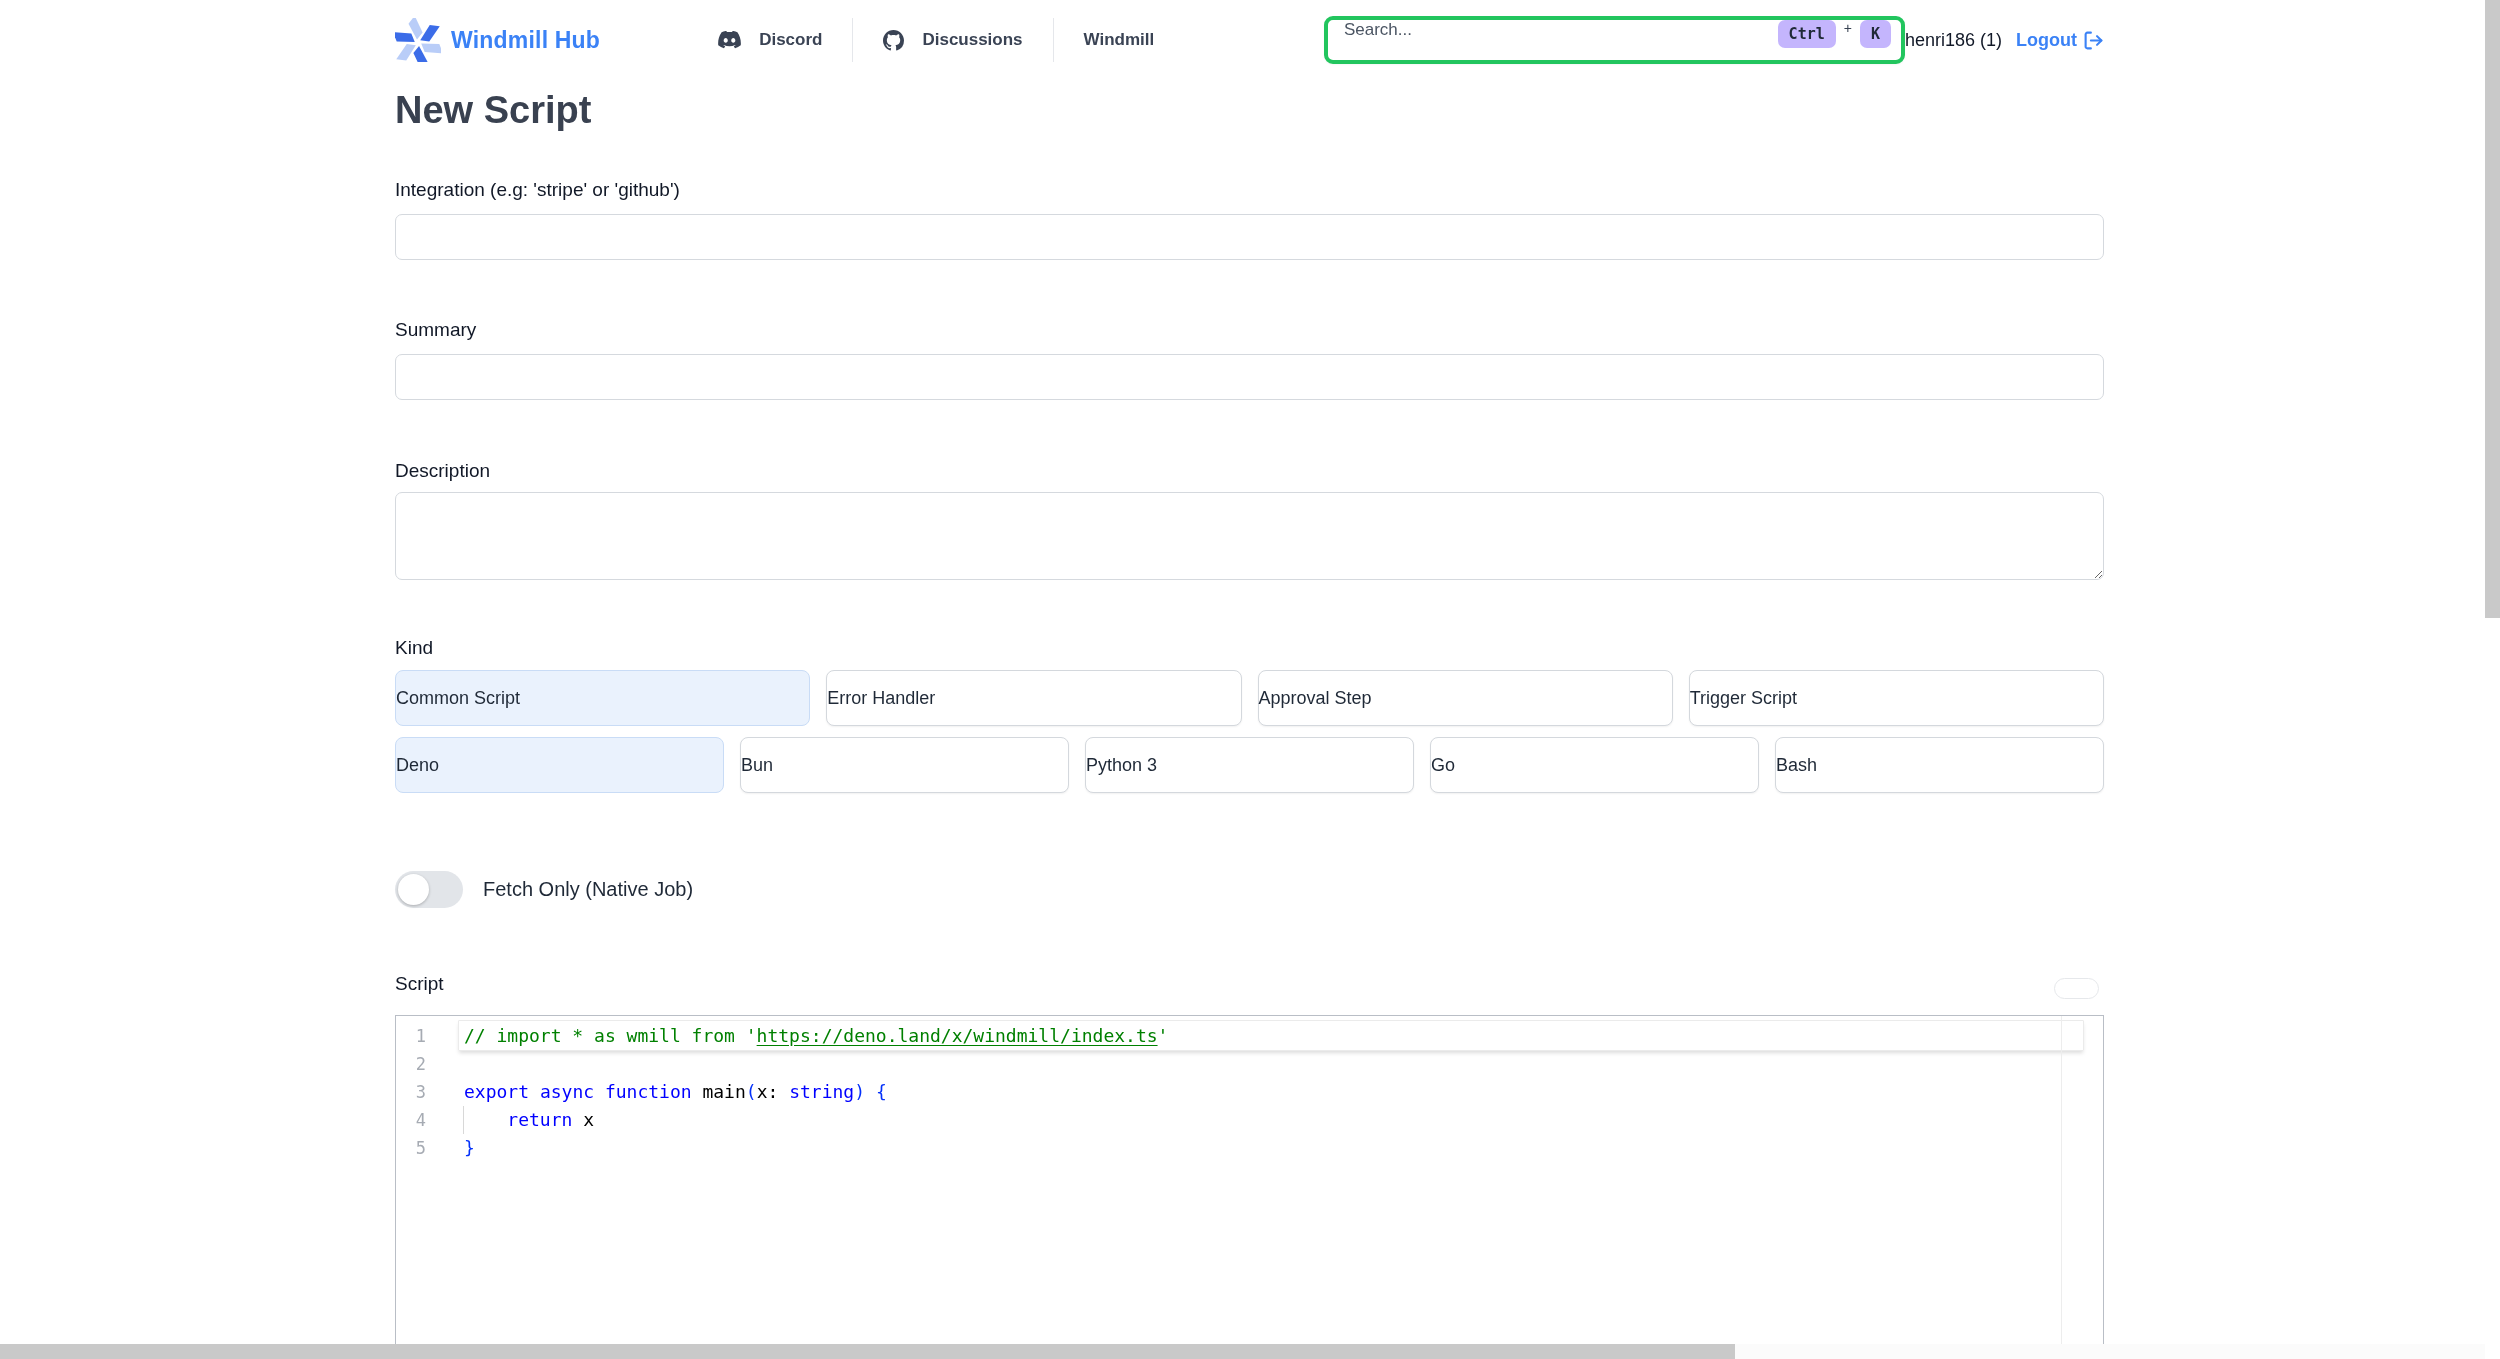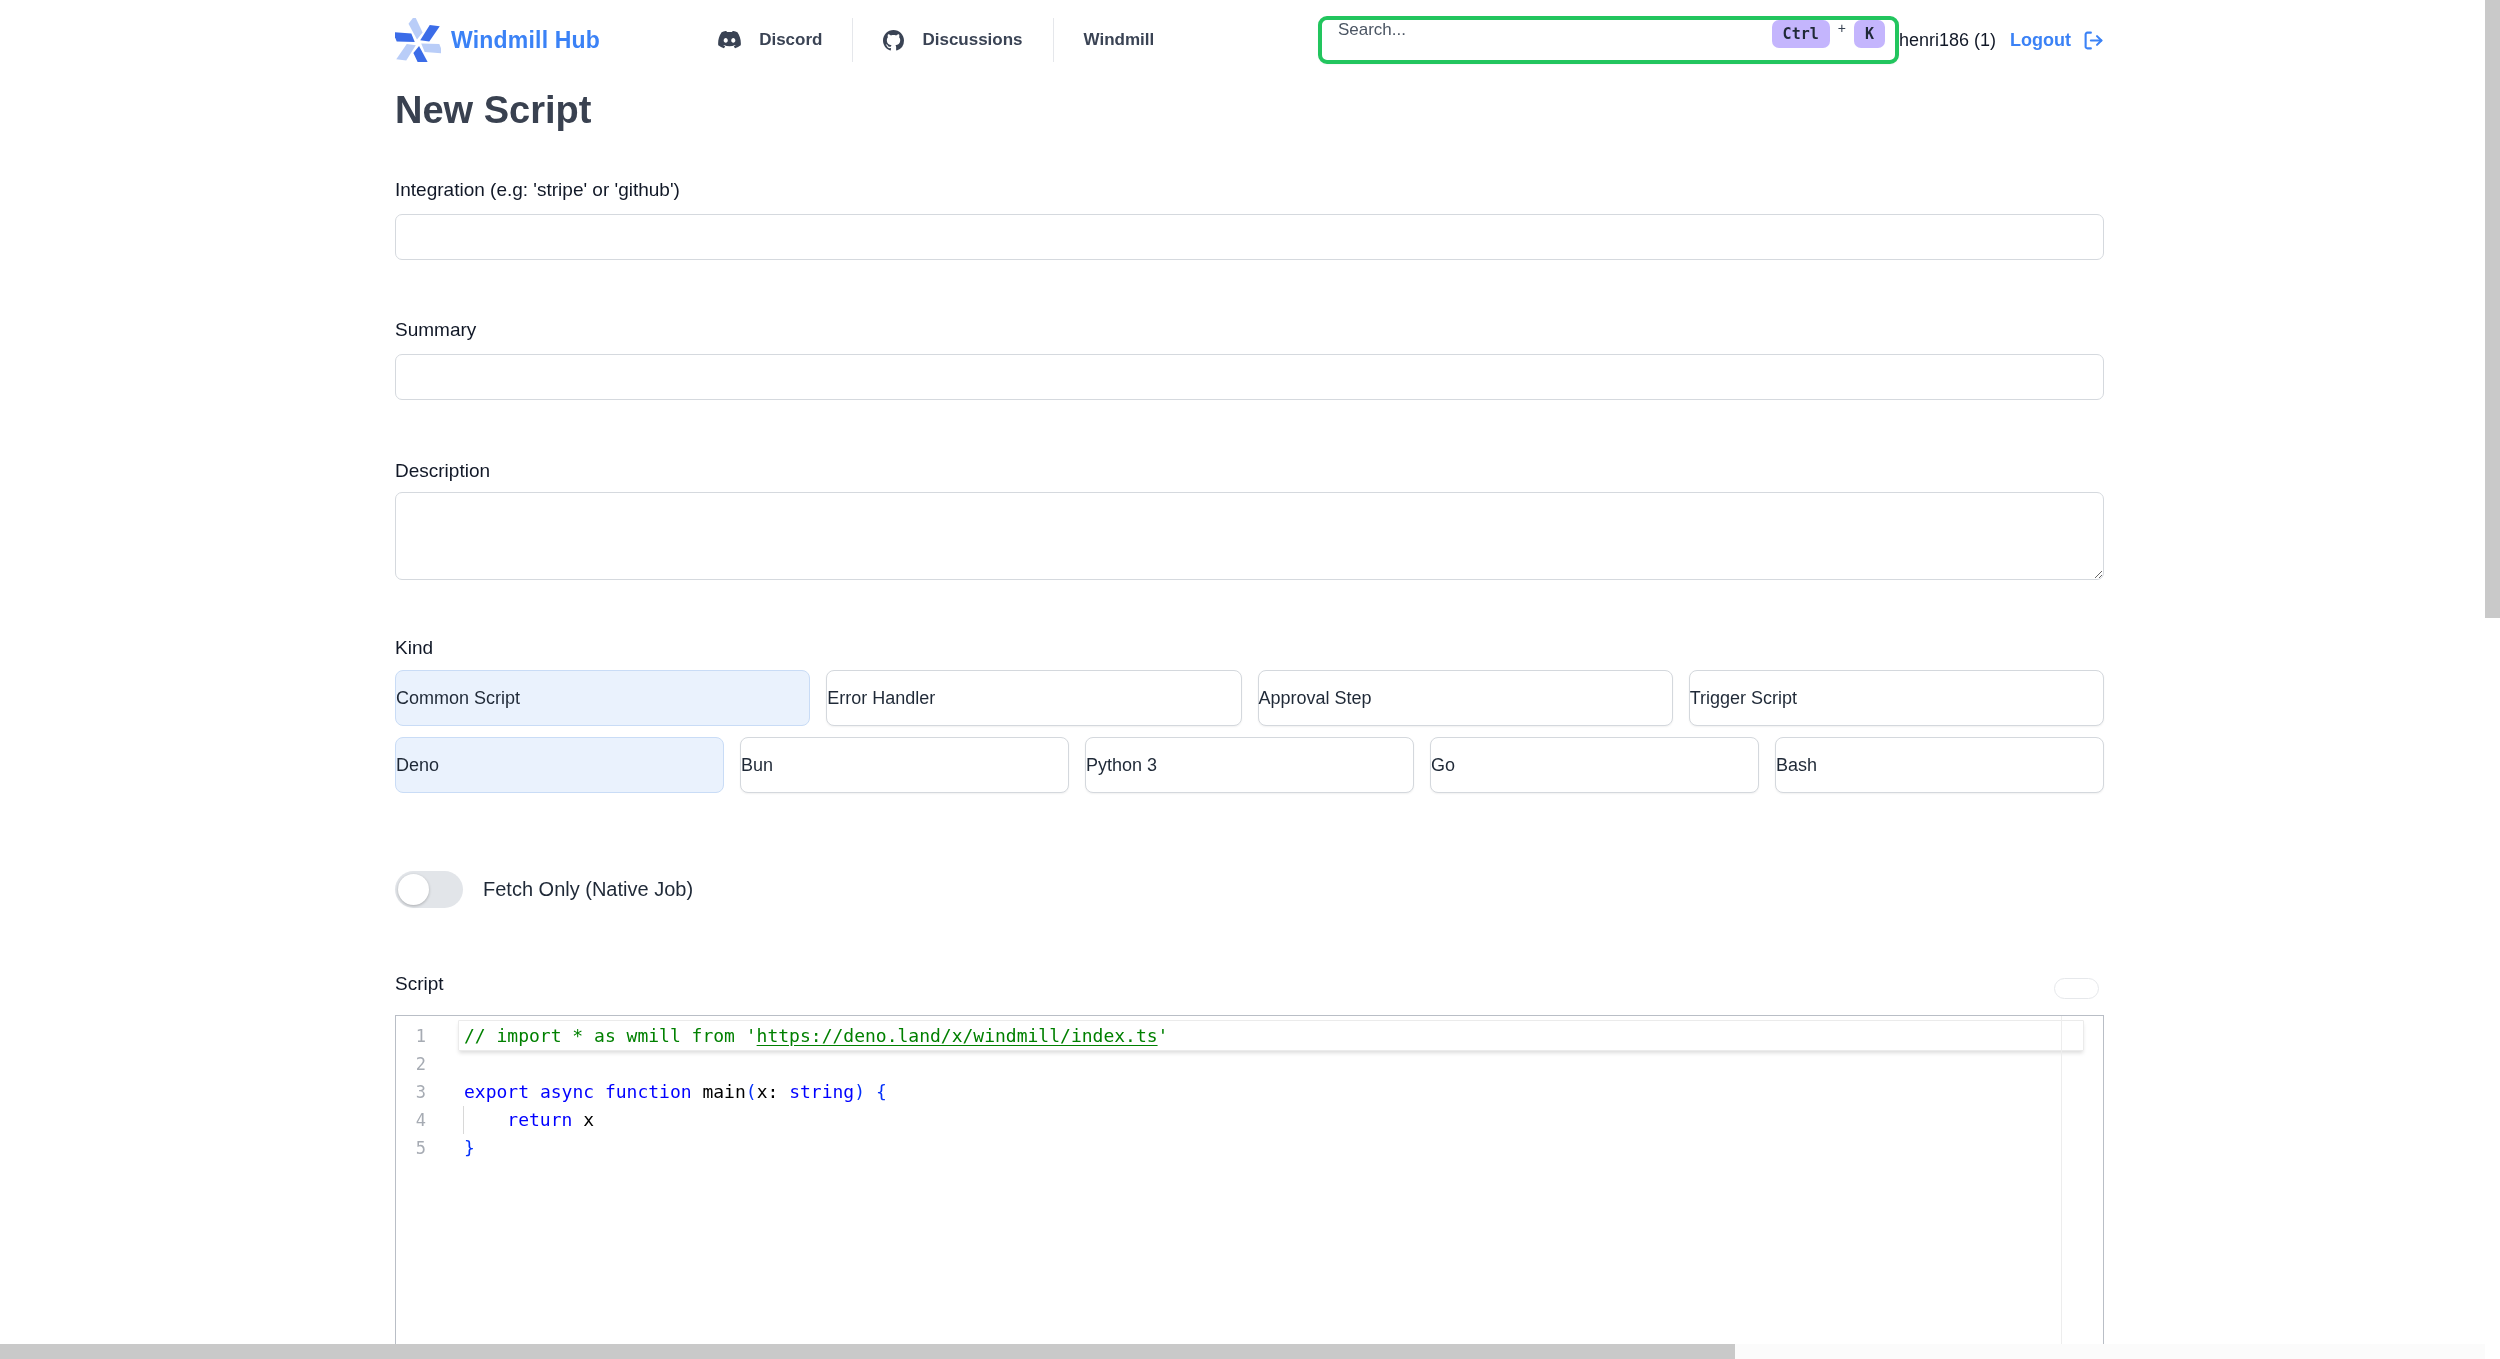--- a/index.html
+++ b/index.html
@@ -20,21 +20,21 @@
                 border:4px solid #22c55e; border-radius:9px; background:#fff;
                 box-shadow:0 1px 2px rgba(0,0,0,.04); padding:0 10px 0 16px; }
   .search-box input { flex:1; border:none; outline:none; font-size:17px; color:#374151;
                       font-family:"Liberation Sans", sans-serif; background:transparent; }
   .search-box input::placeholder { color:#4b5563; }
   .kbd { font-family:"DejaVu Sans Mono", monospace; font-size:15px; font-weight:600;
          color:#1f2937; background:#c4b5fd; border-radius:7px; padding:5px 11px; }
   .kbd-plus { font-size:14px; color:#374151; margin:0 8px; }
   .user-area { display:flex; align-items:center; gap:14px; }
   .user-name { font-size:18px; color:#111827; white-space:nowrap; }
-  .logout { display:flex; align-items:center; gap:12px; color:#3b82f6; font-size:18px;
+  .logout { display:flex; align-items:center; gap:6px; color:#3b82f6; font-size:18px;
             font-weight:700; cursor:pointer; white-space:nowrap; }
 
   
   .page-title { margin-top:8px; font-size:38px; line-height:44px; font-weight:800; color:#394150; }
   .sec-label { font-size:19px; line-height:23px; color:#111827; }
   .lbl-integration { margin-top:46px; }
   .text-input { display:block; width:100%; height:46px; margin-top:13px; border:1px solid #d5d9de;
                 border-radius:7px; font-size:17px; padding:0 14px; outline:none; background:#fff;
                 font-family:"Liberation Sans", sans-serif; color:#1f2937; }
   .lbl-summary { margin-top:58px; }

